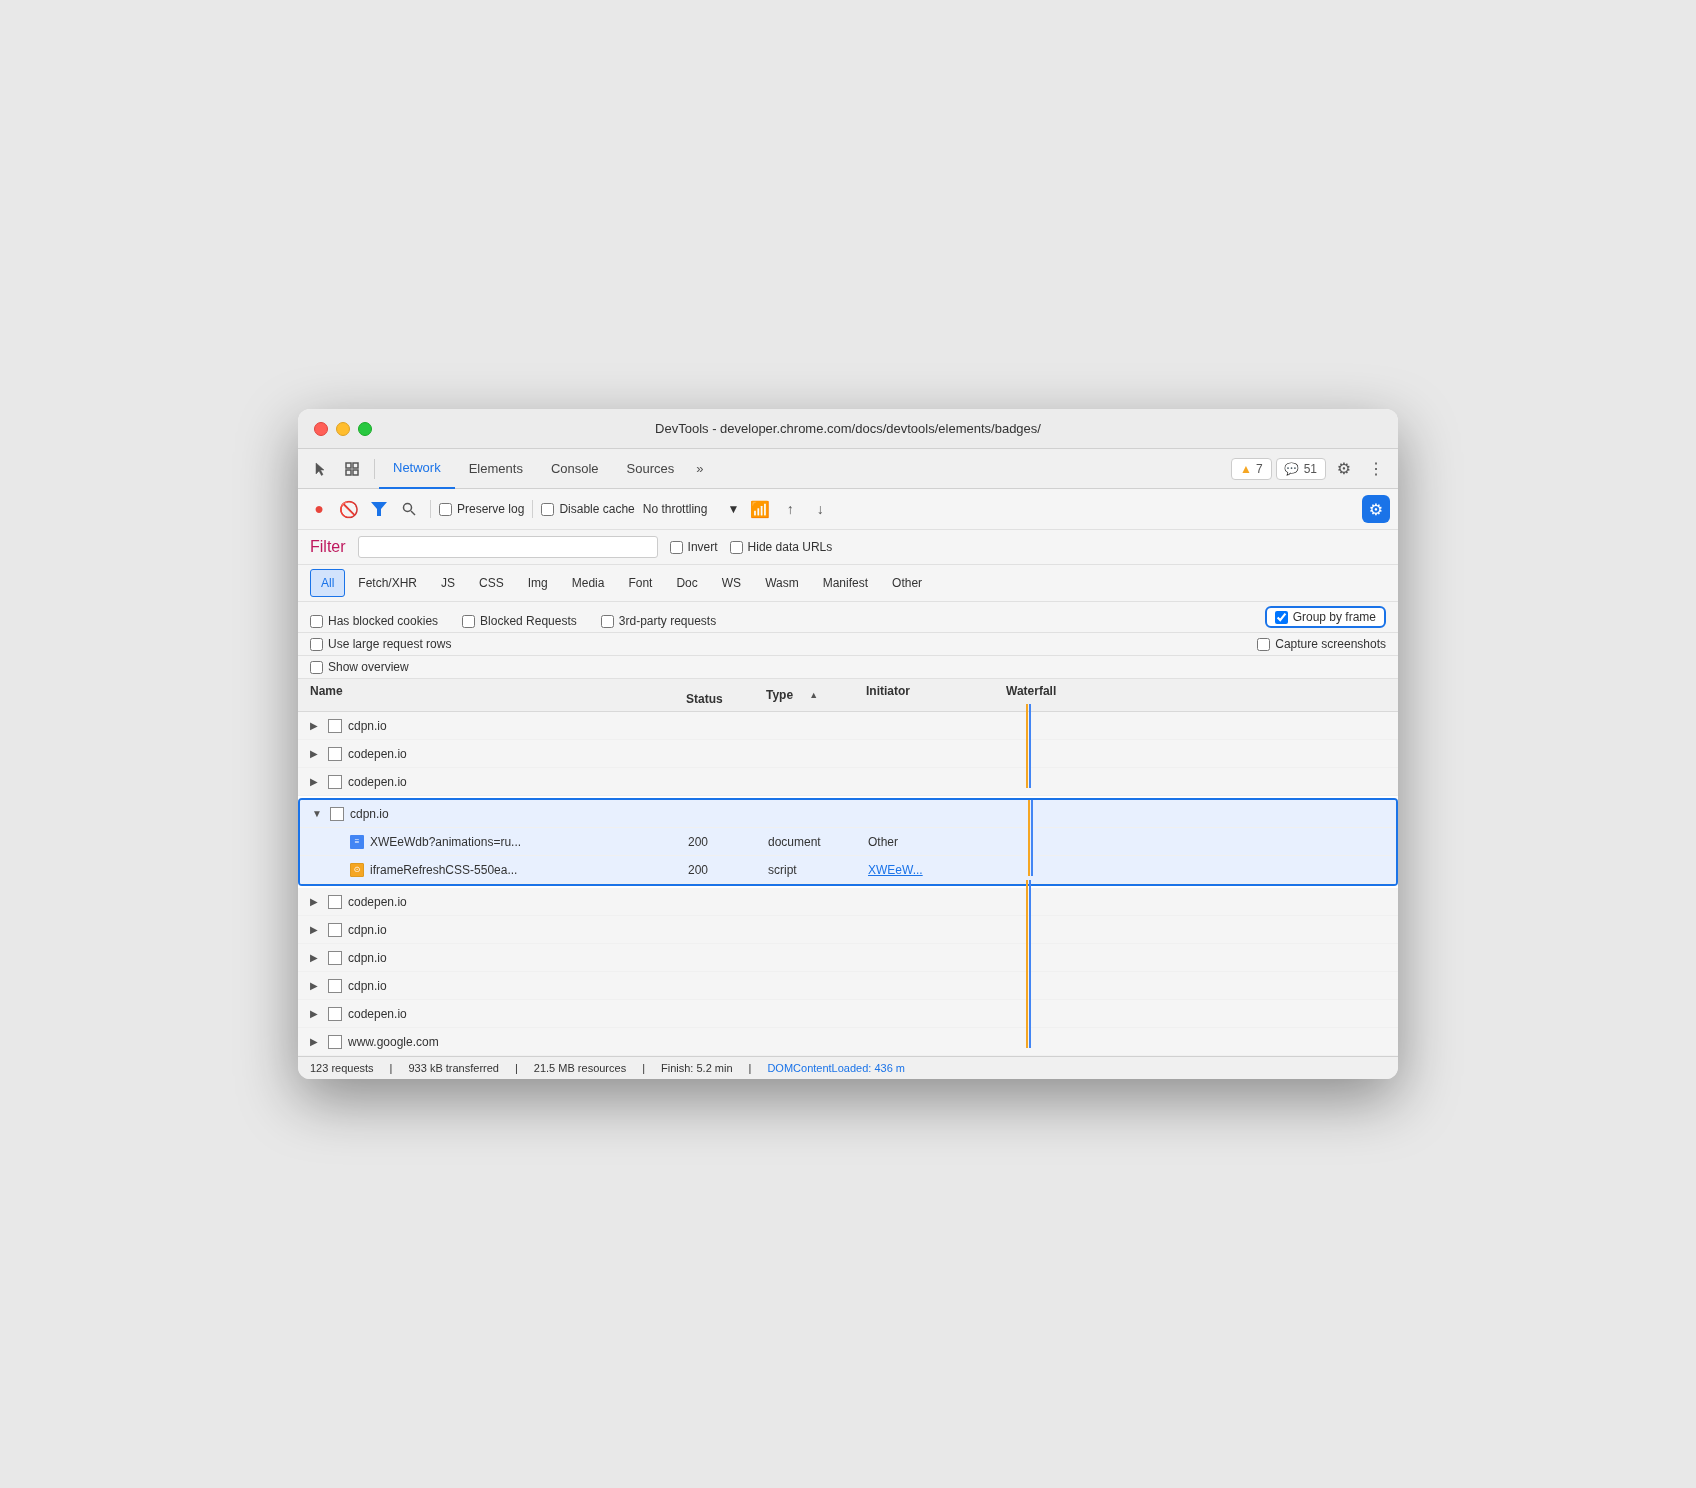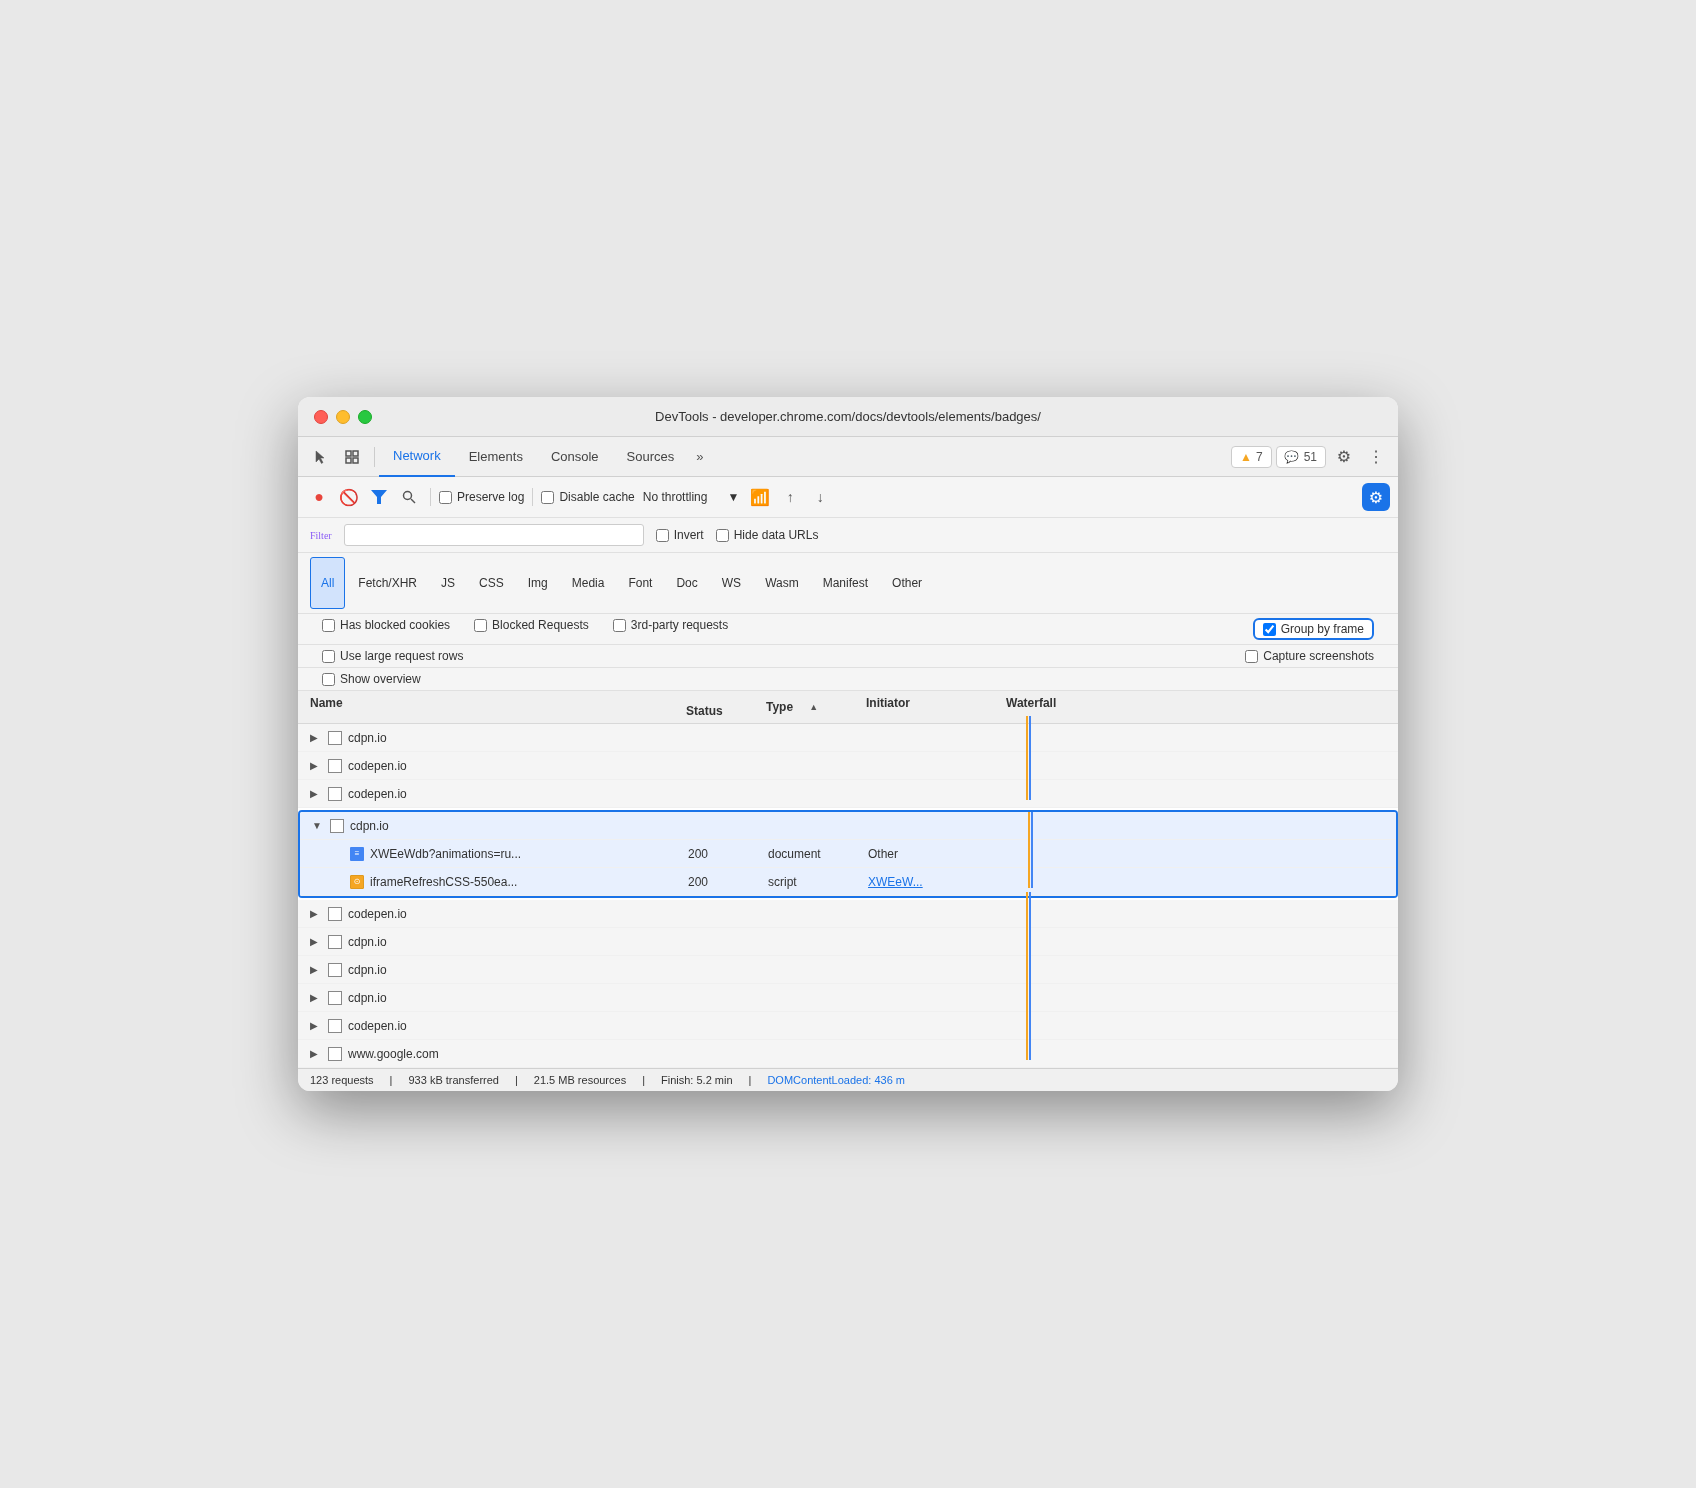--- a/index.html
+++ b/index.html
@@ -170,60 +170,59 @@
     }
     .filter-bar {
       background: #f5f5f5;
       border-bottom: 1px solid #e0e0e0;
       padding: 6px 12px;
       display: flex;
       align-items: center;
       gap: 12px;
     }
     .filter-label {
-      font-size: 10px;
-      color: #8b5cf6;
-      font-family: Liberation Serif, serif;
+      font-size: 16px;
+      color: #be185d;
     }
     .filter-checkbox-label {
       display: flex;
       align-items: center;
       gap: 5px;
       font-size: 12px;
       color: #333;
       cursor: pointer;
     }
     .filter-types {
       background: #f5f5f5;
       border-bottom: 1px solid #e0e0e0;
       padding: 4px 12px;
       display: flex;
       align-items: center;
       gap: 2px;
       flex-wrap: wrap;
     }
     .filter-type-btn {
-      padding: 18px 10px;
+      padding: 6px 10px;
       font-size: 12px;
       color: #333;
       cursor: pointer;
       border-radius: 3px;
       border: 1px solid transparent;
     }
     .filter-type-btn.active {
       background: #d2e3fc;
       border-color: #1a73e8;
       color: #1a73e8;
     }
     .options-bar {
       background: #f5f5f5;
       border-bottom: 1px solid #e0e0e0;
-      padding: 4px 24px;
-      display: flex;
-      align-items: flex-start;
+      padding: 4px 12px;
+      display: flex;
+      align-items: flex-end;
       gap: 24px;
     }
     .options-row {
       display: flex;
       align-items: center;
       gap: 24px;
     }
     .group-by-frame-wrapper {
       display: flex;
       align-items: center;

